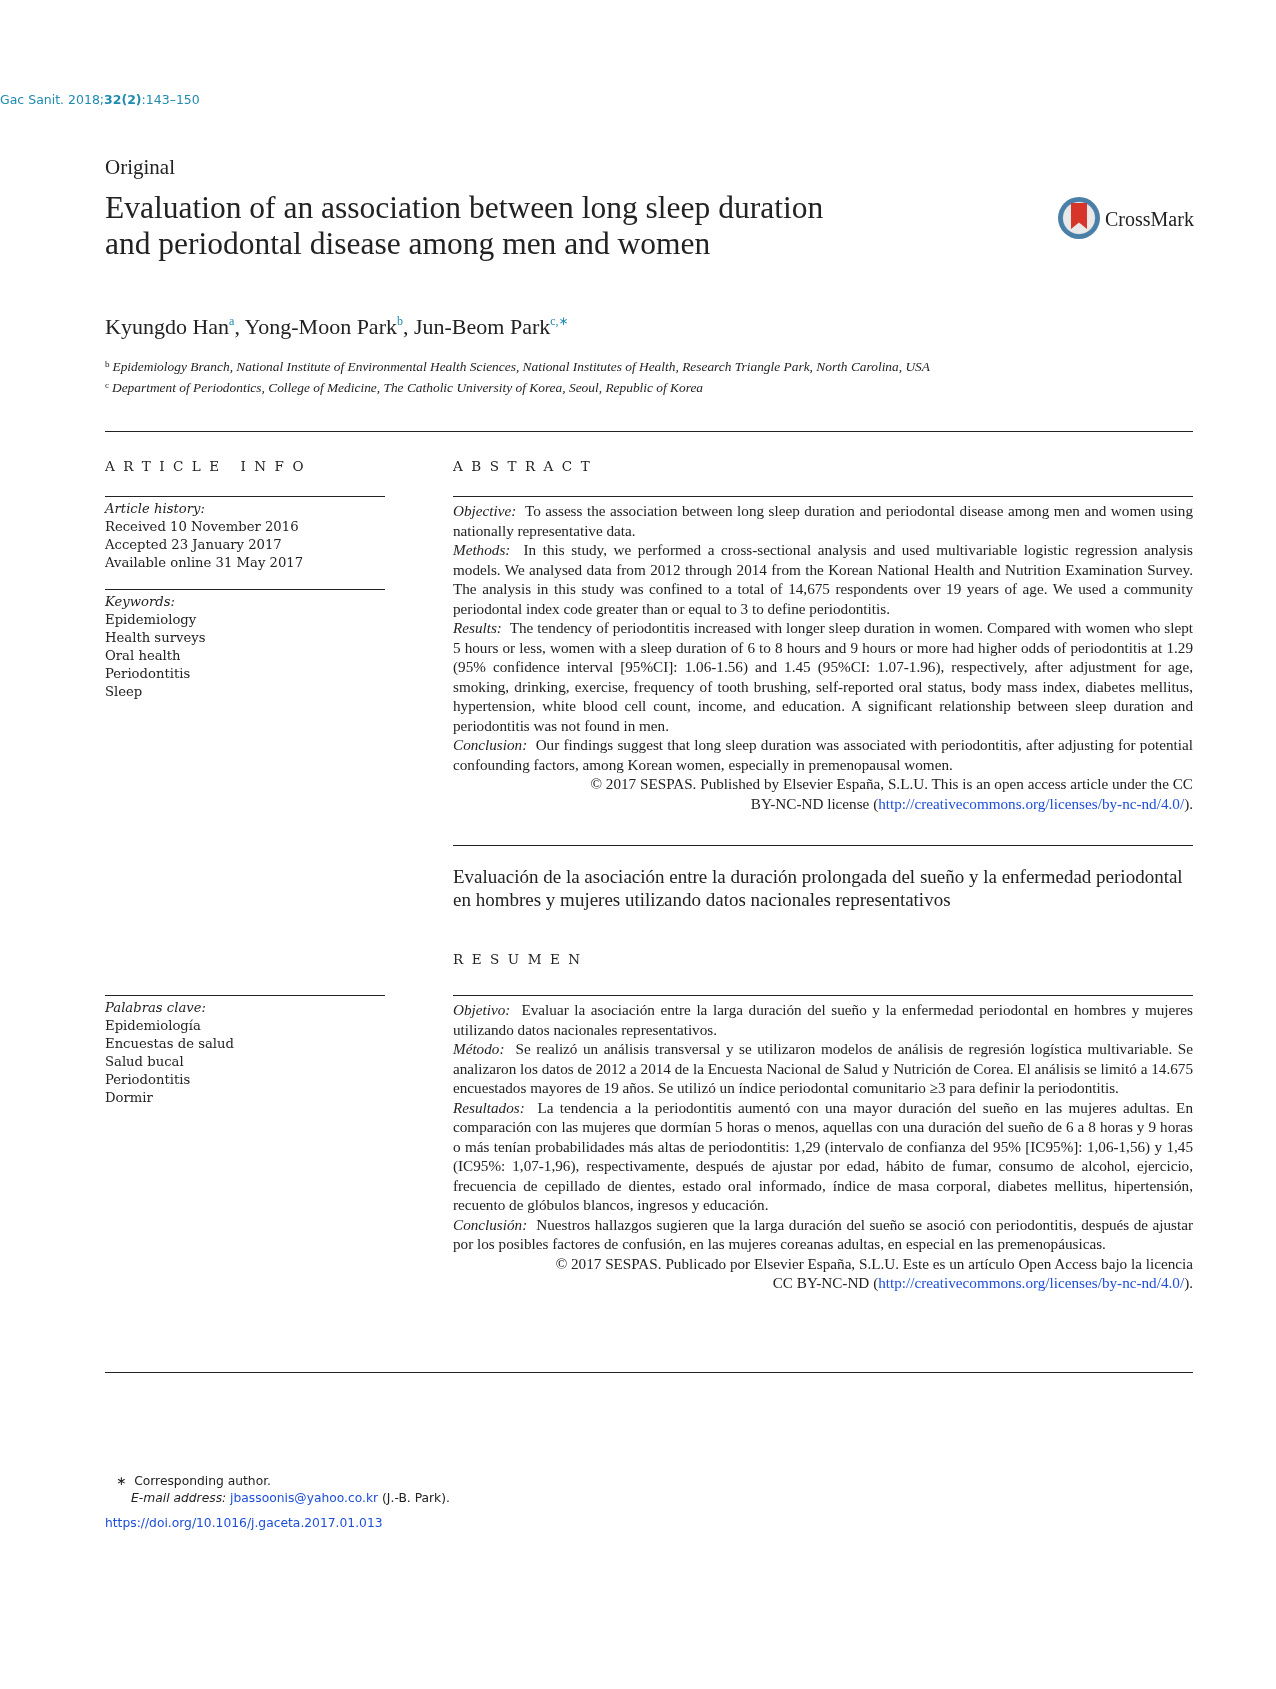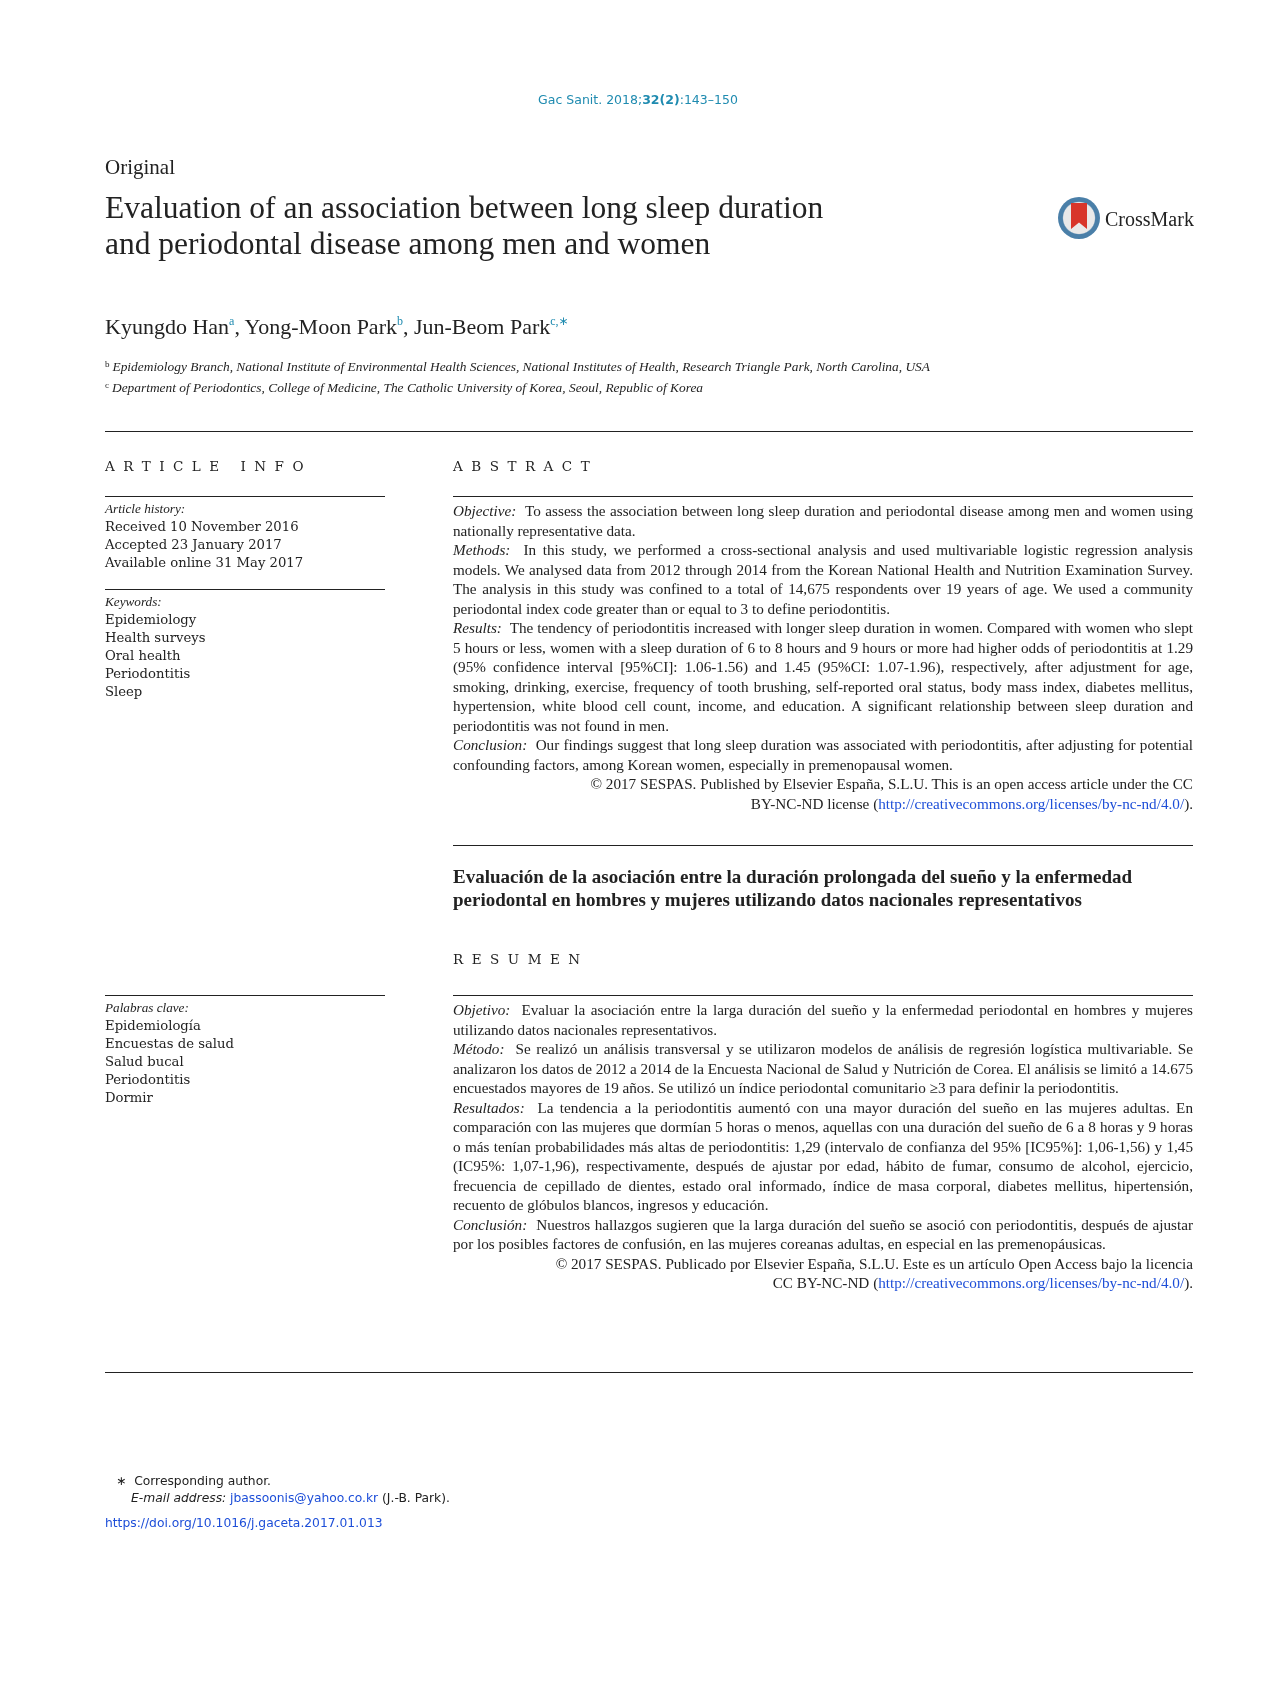--- a/index.html
+++ b/index.html
@@ -4,21 +4,21 @@
 <style>
   html, body { margin: 0; padding: 0; background: #ffffff; }
   body {
     width: 1276px; height: 1689px; position: relative; overflow: hidden;
     font-family: "DejaVu Serif", "Liberation Serif", serif;
     color: #1e1e1e;
   }
   .abs { position: absolute; }
   .link { color: #1d4ed8; margin-top: 40px; }
   .journal-ref {
-    left: 0; width: 1276px; top: 92px; text-align: center;
+    left: 0; width: 1276px; top: 92px; text-align: left;
     font-family: "DejaVu Sans", sans-serif; font-size: 12.5px; color: #1f8bb0;
   }
   .journal-ref b { font-weight: bold; }
   .article-type { left: 105px; top: 155px; font-family: "Liberation Serif", serif; font-size: 21px; color: #222; }
   .title {
     left: 105px; top: 190px; width: 800px;
     font-family: "Liberation Serif", serif; font-size: 31.5px; line-height: 36px; color: #222;
   }
   .crossmark { left: 1058px; top: 195px; width: 140px; height: 50px; }
   .crossmark-circle {
@@ -30,28 +30,28 @@
     clip-path: polygon(0 0, 100% 0, 100% 100%, 50% 75%, 0 100%);
   }
   .crossmark-label { position: absolute; left: 47px; top: 13px; font-family: "Liberation Serif", serif; font-size: 20px; color: #222; }
   .authors { left: 105px; top: 314px; font-family: "Liberation Serif", serif; font-size: 22px; color: #222; }
   .authors sup { font-size: 12px; color: #1f8bb0; vertical-align: 9px; }
   .affils { left: 105px; top: 355px; font-family: "Liberation Serif", serif; font-style: italic; font-size: 13.4px; line-height: 18px; color: #222; }
   .affils sup { font-size: 9px; font-style: normal; vertical-align: 4px; margin-right: 3px; }
   .rule { position: absolute; height: 0; border-top: 1.5px solid #222; }
   .spaced-head { font-family: "DejaVu Serif", serif; font-size: 13.5px; letter-spacing: 8.5px; color: #222; }
   .side { font-family: "DejaVu Serif", serif; font-size: 13.2px; line-height: 18px; color: #222; }
-  .side i { font-style: italic; font-family: Liberation Serif, serif; }
+  .side i { font-style: italic; }
   .para {
     font-family: "Liberation Serif", serif; font-size: 15.2px; line-height: 19.5px; color: #222;
     text-align: justify;
   }
   .para .lab { font-style: italic; }
   .right-copy { text-align: right; }
-  .es-title { font-family: "Liberation Serif", serif; font-weight: bold; font-size: 19px; line-height: 23px; color: #222; }
+  .es-title { font-family: "Liberation Serif", serif; font-weight: normal; font-size: 19px; line-height: 23px; color: #222; }
   .foot { font-family: "DejaVu Sans", sans-serif; font-size: 12.3px; line-height: 17px; color: #222; }
 </style>
 </head>
 <body>
 
 <div class="abs journal-ref">
   <span>Gac Sanit. 2018;</span><b>32(2)</b><span>:143–150</span>
 </div>
 
 <div class="abs article-type">Original</div>

